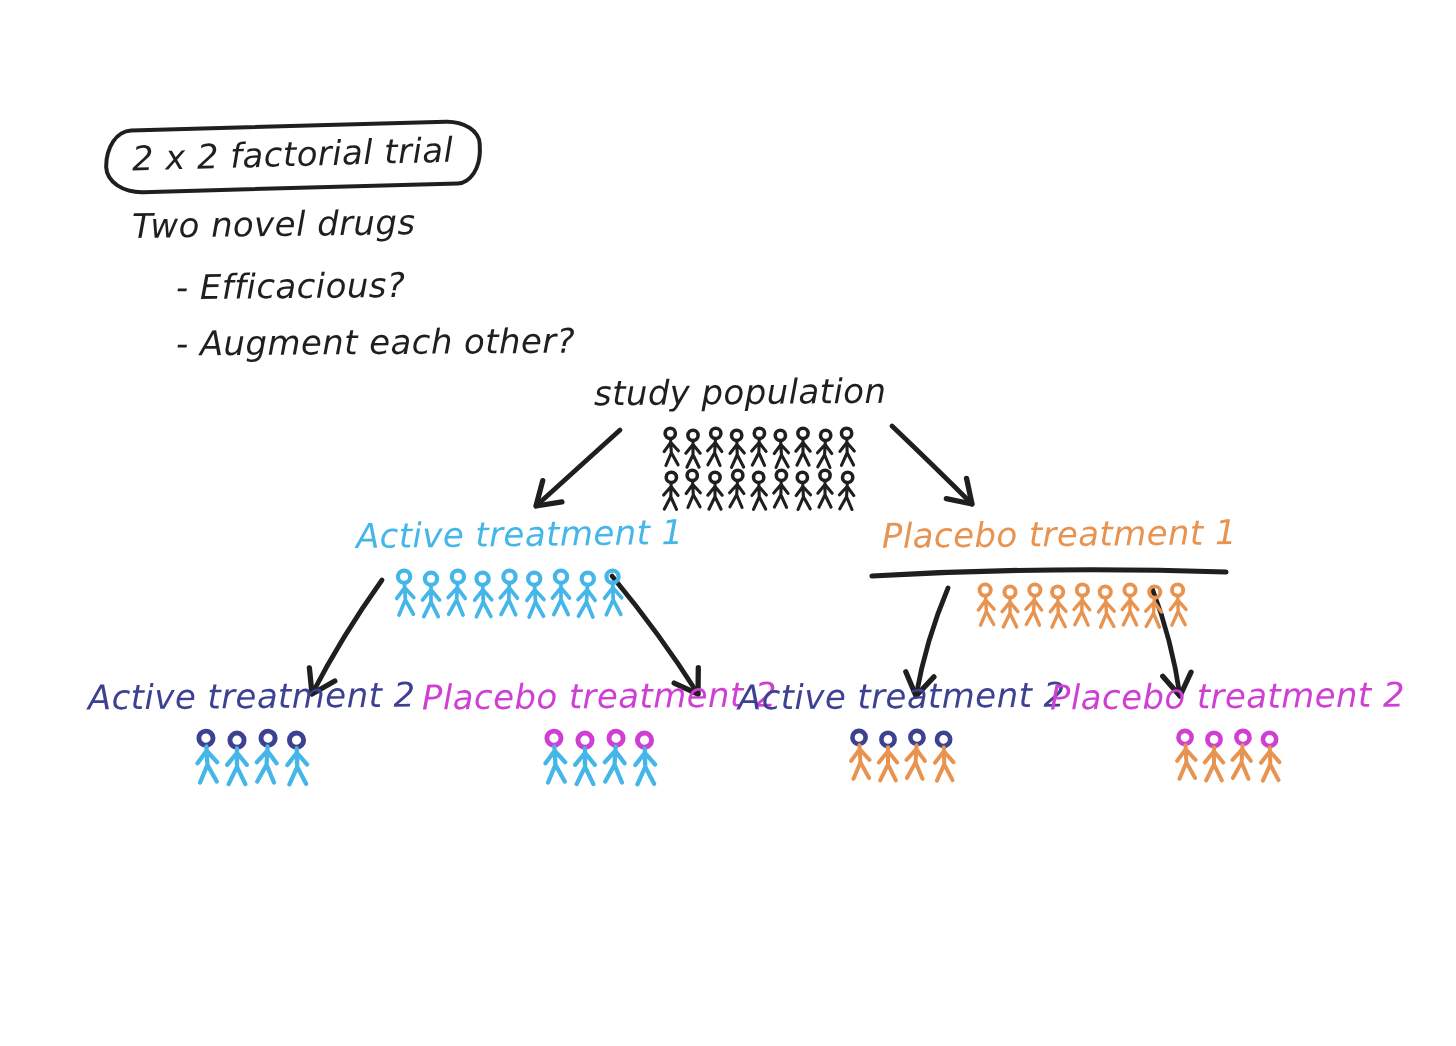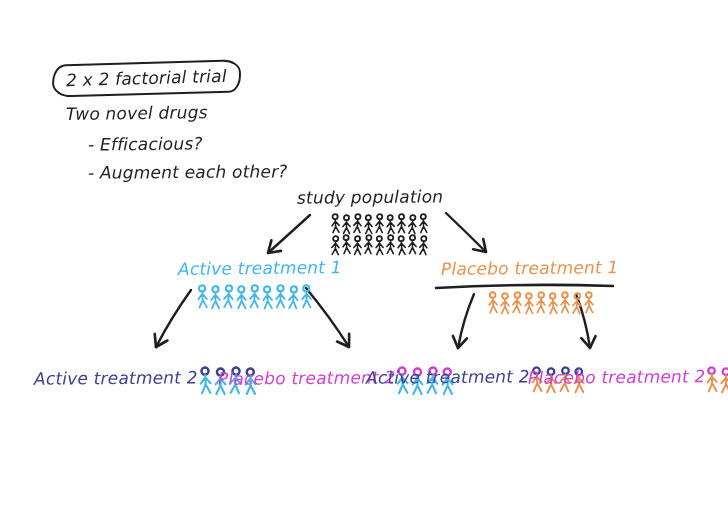--- a/index.html
+++ b/index.html
@@ -23,21 +23,21 @@
   .node{font-size:17px;}
   .root-label{left:297px;top:187px;transform:rotate(-0.5deg);}
   .figs{position:absolute;display:flex;flex-direction:column;align-items:center;line-height:0;}
   .figrow{display:flex;justify-content:center;}
   .figrow span{display:inline-block;line-height:0;}
   .root-figs{left:330px;top:213px;}
   .l1a-label{left:178px;top:258px;transform:rotate(-0.7deg);}
   .l1a-figs{left:196px;top:284px;}
   .l1b-label{left:441px;top:258px;transform:rotate(-0.6deg);}
   .l1b-figs{left:487px;top:291px;}
-  .group{position:absolute;top:361px;display:flex;flex-direction:row;align-items:center;text-align:center;}
+  .group{position:absolute;top:339px;display:flex;flex-direction:column;align-items:center;text-align:center;}
   .group .node{position:static;transform:rotate(-0.5deg);}
   .group .figs{position:static;margin-top:5px;}
   .g1{left:34px;width:184px;}
   .g2{left:218px;width:164px;}
   .g3{left:366px;width:170px;}
   .g4{left:528px;width:172px;}
 </style>
 </head>
 <body>
 

